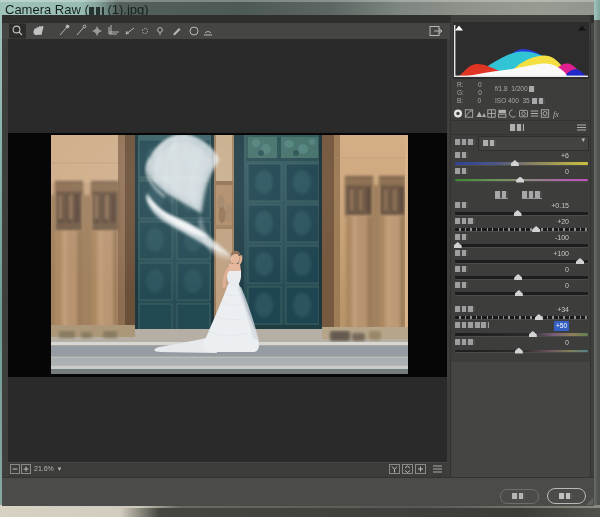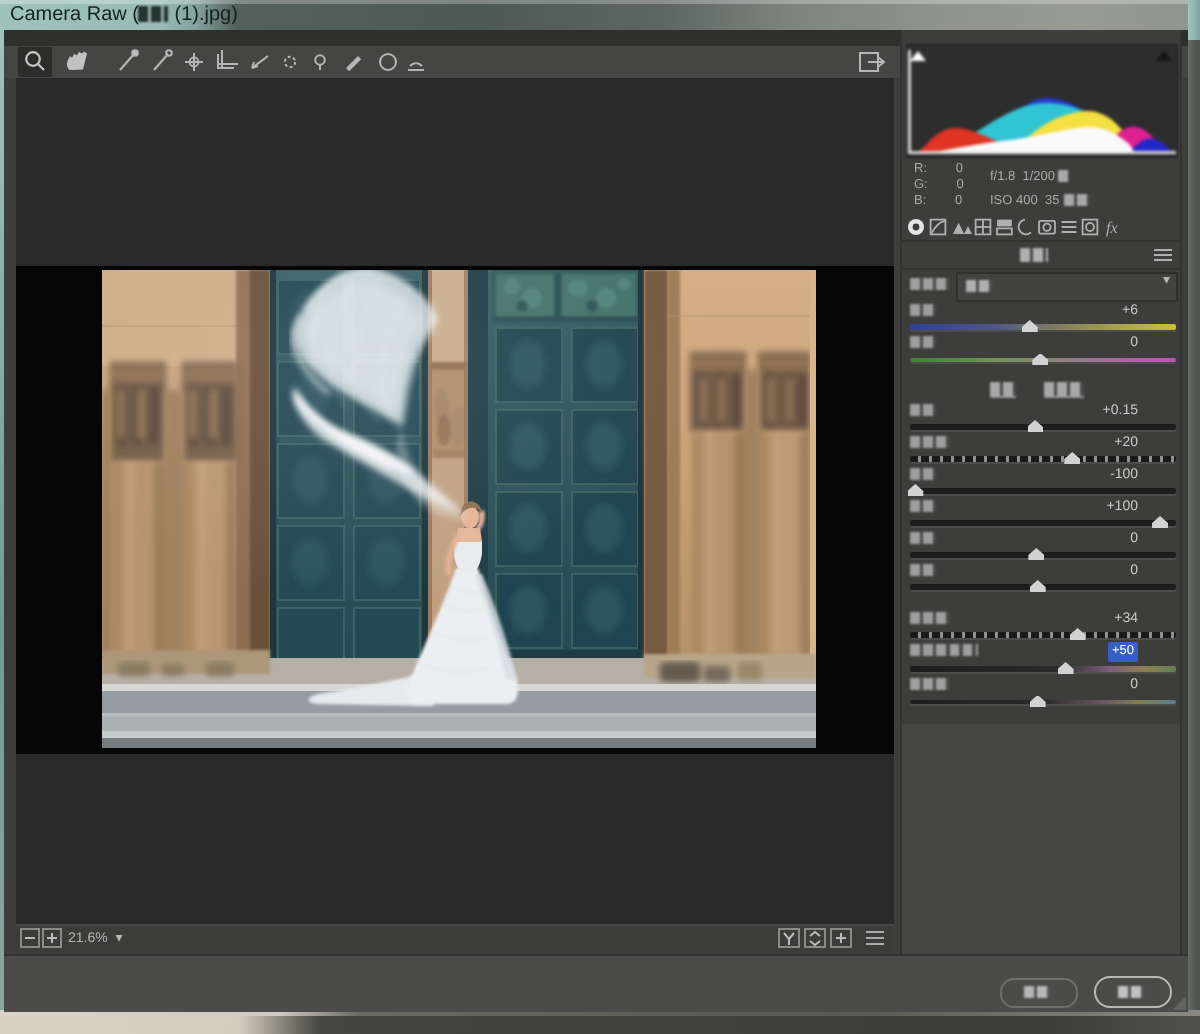--- a/index.html
+++ b/index.html
@@ -14,21 +14,21 @@
   .thumb{position:absolute;width:8px;height:6px;background:#d2d2d2;
     clip-path:polygon(50% 0,100% 58%,100% 100%,0 100%,0 58%);margin-left:-4px;top:-2px;}
 </style>
 </head>
 <body>
 <div id="page">
 
   <div class="ab" style="left:0;top:0;width:600px;height:15px;
      background:linear-gradient(90deg,#9fc2ba 0,#98bcb4 80px,#82a29b 98px,#53605c 118px,#4d5955 240px,#5c6662 330px,#7e8680 400px,#8f938b 470px,#989b92 540px,#8f948d 600px);"></div>
   <div class="ab" style="left:0;top:0;width:600px;height:1.5px;background:rgba(255,255,255,.28);"></div>
-  <div class="ab" style="left:5px;top:2px;font-size:10px;color:#15211f;letter-spacing:0;">Camera&nbsp;Raw&nbsp;(<span class="zh" style="--c:#24332f;width:15px;height:8px;"></span>&nbsp;(1).jpg)</div>
+  <div class="ab" style="left:5px;top:2px;font-size:13px;color:#15211f;letter-spacing:0;text-decoration:underline;">Camera&nbsp;Raw&nbsp;(<span class="zh" style="--c:#24332f;width:15px;height:8px;"></span>&nbsp;(1).jpg)</div>
 
   <div class="ab" style="left:2px;top:15px;width:592px;height:492px;background:#3e3e3c;"></div>
 
   <div class="ab" style="left:0;top:15px;width:2px;height:494px;background:linear-gradient(#9ec4bc,#6f9c95 60%,#88a89f);"></div>
 
   <div class="ab" style="left:594px;top:0;width:6px;height:509px;background:linear-gradient(90deg,#686e69,#545854 50%,#4b504d);"></div>
   <div class="ab" style="left:594px;top:0;width:6px;height:20px;background:linear-gradient(90deg,#9fc5bd,#7fa49d);"></div>
 
   <div class="ab" style="left:0;top:505px;width:600px;height:3px;background:linear-gradient(90deg,#d9d4c6 0,#cfcabd 140px,#6a6a64 180px,#585854 420px,#8a8a80 600px);"></div>
   <div class="ab" style="left:0;top:508px;width:600px;height:9px;background:linear-gradient(90deg,#d7d1c3 0,#d3cdbf 120px,#45463f 160px,#3c3d39 520px,#50514a 600px);"></div>

